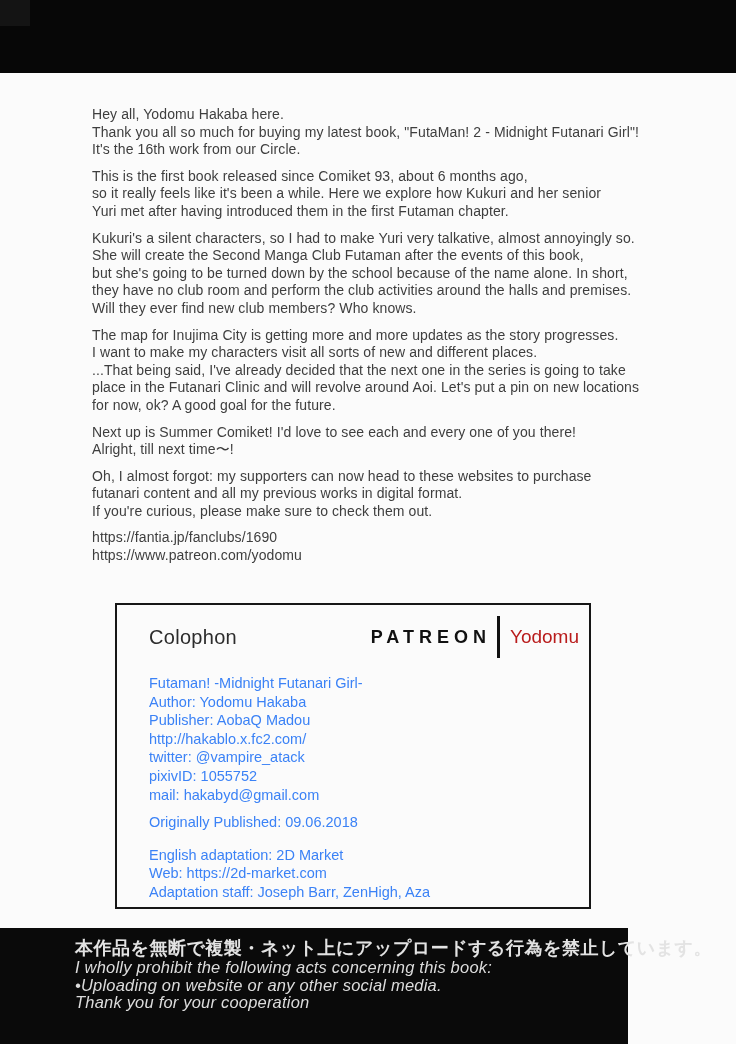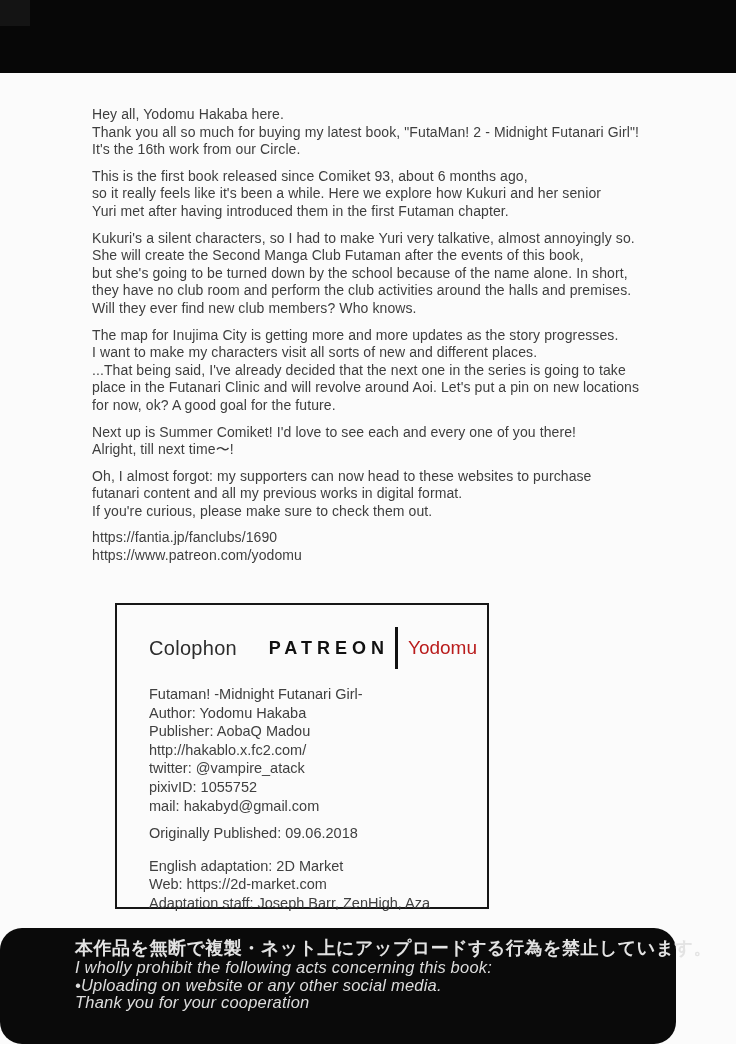--- a/index.html
+++ b/index.html
@@ -9,36 +9,36 @@
   }
   .bar-top{position:absolute;left:0;top:0;width:736px;height:73px;background:#070707;}
   .bar-top::after{content:"";position:absolute;left:0;top:0;width:30px;height:26px;background:#141414;}
   .content{
     position:absolute;left:92px;top:106px;color:#3e3e3e;
     font-size:14px;line-height:17.6px;letter-spacing:.1px;
   }
   .content p{margin:0 0 9px 0;}
   .ln{display:block;white-space:nowrap;}
   .colophon-box{
-    position:absolute;left:115px;top:603px;width:374px;height:306px;
+    position:absolute;left:115px;top:603px;width:476px;height:306px;
     border:2.5px solid #161616;box-sizing:border-box;background:#fbfbfb;
-    padding:22px 10px 0 32px;
+    padding:11px 10px 0 32px;
   }
   .colophon-header{display:flex;align-items:center;justify-content:space-between;}
   .colophon-title{font-size:20px;color:#2c2c2c;letter-spacing:.3px;}
   .brand{display:flex;align-items:center;}
   .patreon-wordmark{font-weight:bold;font-size:18px;letter-spacing:5px;color:#111;}
   .brand-divider{width:3px;height:42px;background:#111;margin:0 10px 0 6px;}
   .brand-name{font-size:19px;color:#b91c1c;}
-  .colophon-body{margin-top:16px;font-size:14.5px;line-height:18.6px;color:#404040;}
+  .colophon-body{margin-top:16px;font-size:14.5px;line-height:18.6px;color:#3b82f6;}
   .colophon-group-published{margin-top:9px;}
   .colophon-group-adaptation{margin-top:14px;}
   .footer{
-    position:absolute;left:0;top:928px;width:676px;height:116px;background:#0a0a0a;
-    box-sizing:border-box;padding:10px 8px 0 75px;color:#e3e3e3;border-radius:22px;
+    position:absolute;left:0;top:928px;width:628px;height:116px;background:#0a0a0a;
+    box-sizing:border-box;padding:10px 8px 0 75px;color:#e3e3e3;
   }
   .footer-jp{font-size:18px;font-weight:bold;line-height:21px;letter-spacing:.5px;white-space:nowrap;}
   .footer-en{font-size:16.5px;line-height:17.5px;letter-spacing:.2px;color:#dcdcdc;white-space:nowrap;font-stretch:condensed;font-style:italic;}
 </style>
 </head>
 <body>
 
 <div class="screen">
 
   <div class="bar-top"></div>

